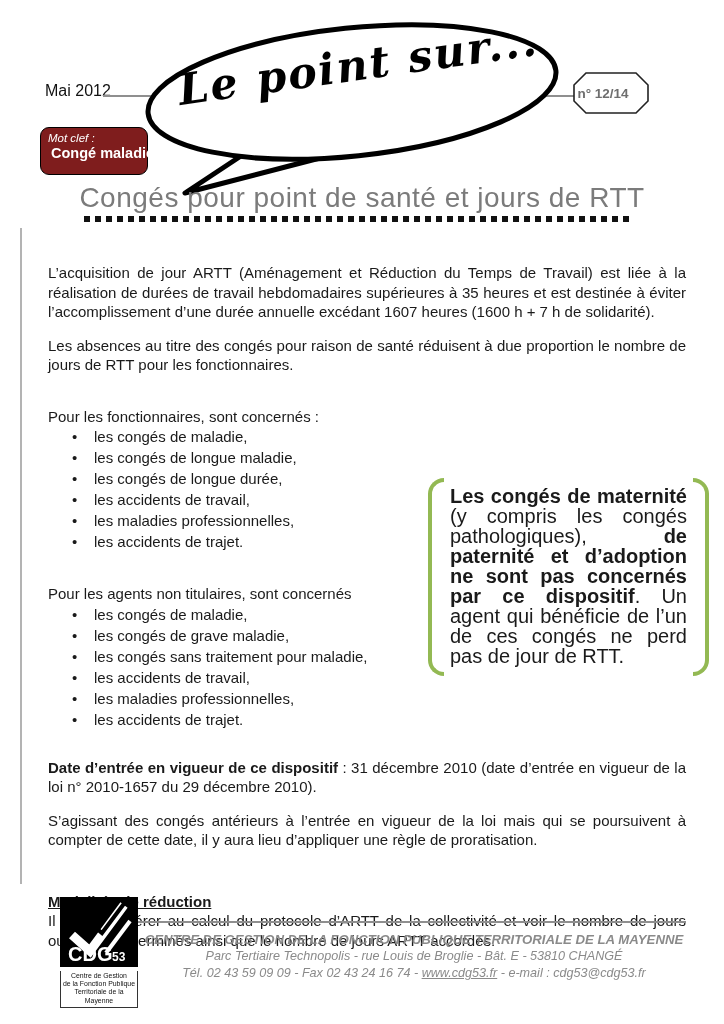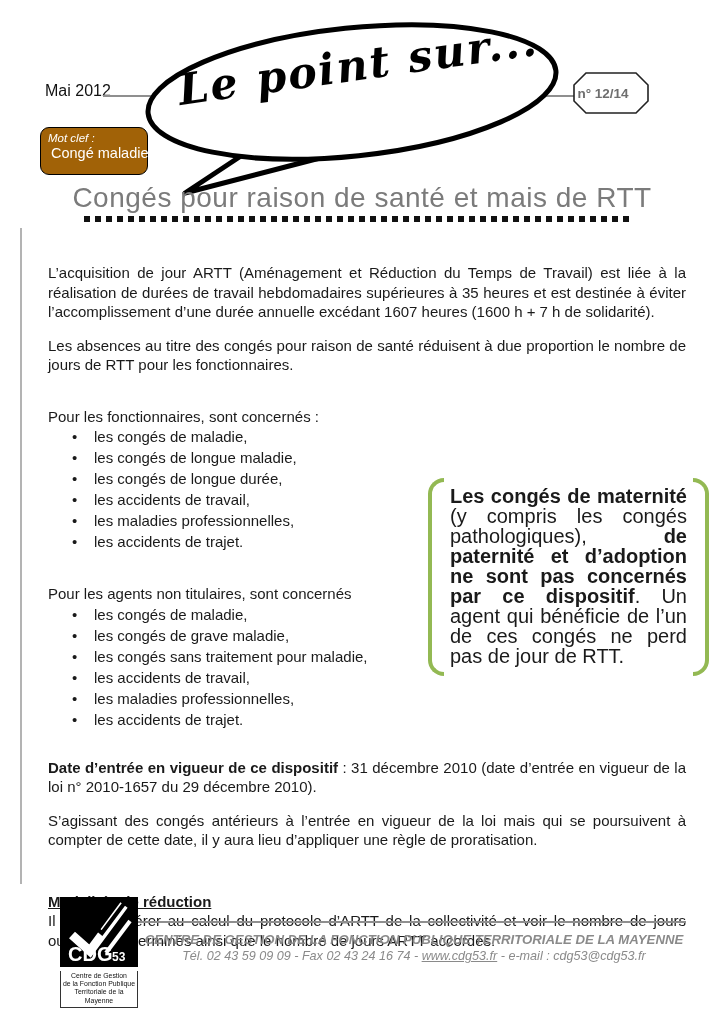--- a/index.html
+++ b/index.html
@@ -34,25 +34,25 @@
   }
   .issue-badge { position: absolute; left: 573px; top: 72px; width: 60px; height: 42px; }
   .issue-badge .badge-label {
     position: absolute; left: 0; top: 0; width: 100%; height: 100%;
     display: flex; align-items: center; justify-content: center;
     font-size: 13.5px; font-weight: bold; color: #6e6e6e;
   }
   .keyword-box {
     position: absolute; left: 40px; top: 127px;
     width: 108px; height: 48px;
-    background: #a16207; border: 1px solid #000; border-radius: 9px;
+    background: #7f1d1d; border: 1px solid #000; border-radius: 9px;
     color: #fff; padding: 4px 6px 0 7px;
   }
   .keyword-box .kw-label { font-style: italic; font-size: 11.5px; }
-  .keyword-box .kw-value { font-weight: normal; font-size: 14.5px; margin-top: 1px; padding-left: 3px; white-space: nowrap; }
+  .keyword-box .kw-value { font-weight: bold; font-size: 14.5px; margin-top: 1px; padding-left: 3px; white-space: nowrap; }
 
   
   .doc-title {
     position: absolute; left: 0; top: 182px; width: 724px;
     text-align: center;
     font-size: 28px; color: #7b7b7b; letter-spacing: 0.5px;
   }
   .dotted-rule {
     position: absolute; left: 84px; top: 216px; width: 550px; height: 6px;
     background: repeating-linear-gradient(90deg, #111 0 6px, transparent 6px 11px);
@@ -131,21 +131,21 @@
       <polygon points="13,1 63,1 75,13 75,29 63,41 13,41 1,29 1,13" fill="#ffffff" stroke="#222" stroke-width="1.6"></polygon>
     </svg>
     <span class="badge-label">n° 12/14</span>
   </div>
 
   <div class="keyword-box">
     <div class="kw-label">Mot clef :</div>
     <div class="kw-value">Congé maladie</div>
   </div>
 
-  <div class="doc-title">Congés pour raison de santé et mais de RTT</div>
+  <div class="doc-title">Congés pour point de santé et jours de RTT</div>
   <div class="dotted-rule"></div>
   <div class="side-rule"></div>
 
   <div class="content">
 
     <p class="para first">L’acquisition de jour ARTT (Aménagement et Réduction du Temps de Travail) est liée à la réalisation de durées de travail hebdomadaires supérieures à 35 heures et est destinée à éviter l’accomplissement d’une durée annuelle excédant 1607 heures (1600 h + 7 h de solidarité).</p>
     <p class="para">Les absences au titre des congés pour raison de santé réduisent à due proportion le nombre de jours de RTT pour les fonctionnaires.</p>
 
     <p class="list-intro">Pour les fonctionnaires, sont concernés :</p>
     <ul class="hooks">
@@ -198,18 +198,19 @@
       <div>Centre de Gestion</div>
       <div>de la Fonction Publique</div>
       <div>Territoriale de la Mayenne</div>
     </div>
   </div>
 
   <div class="footer-rule"></div>
 
   <div class="footer-text">
     <div class="footer-org">CENTRE DE GESTION DE LA FONCTION PUBLIQUE TERRITORIALE DE LA MAYENNE</div>
+    <div class="footer-line">Parc Tertiaire Technopolis - rue Louis de Broglie - Bât. E - 53810 CHANGÉ</div>
     <div class="footer-line">
       <span>Tél. 02 43 59 09 09 - Fax 02 43 24 16 74 - </span><a href="#" class="footer-link">www.cdg53.fr</a><span> - e-mail : </span><span>cdg53@cdg53.fr</span>
     </div>
   </div>
 
 </div>
 
 </body></html>

